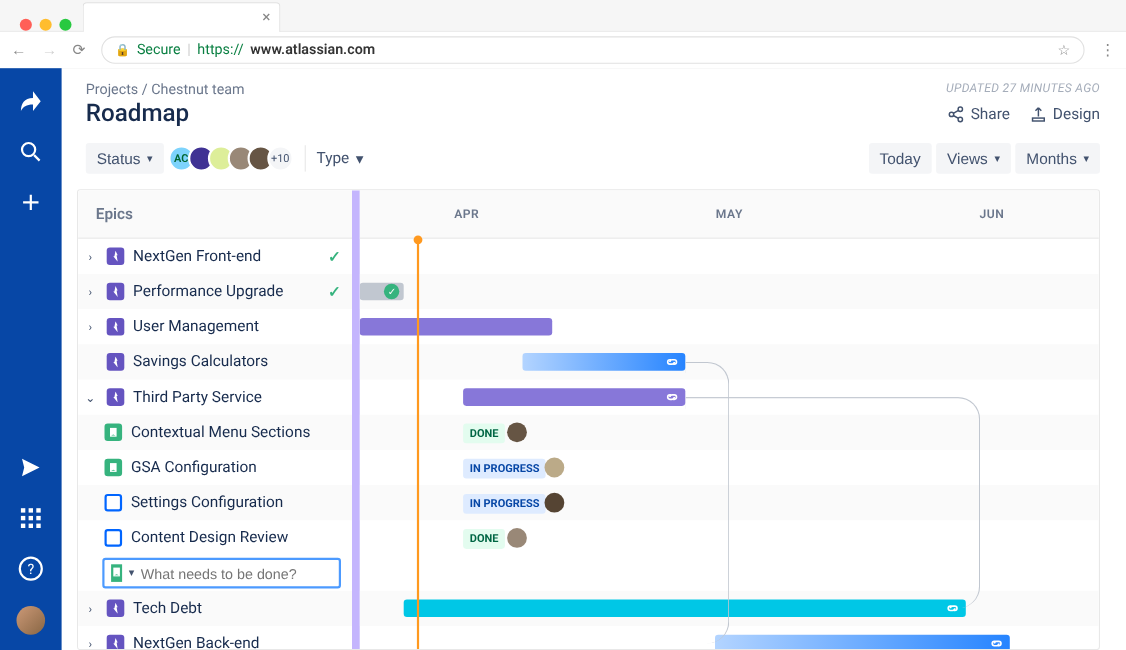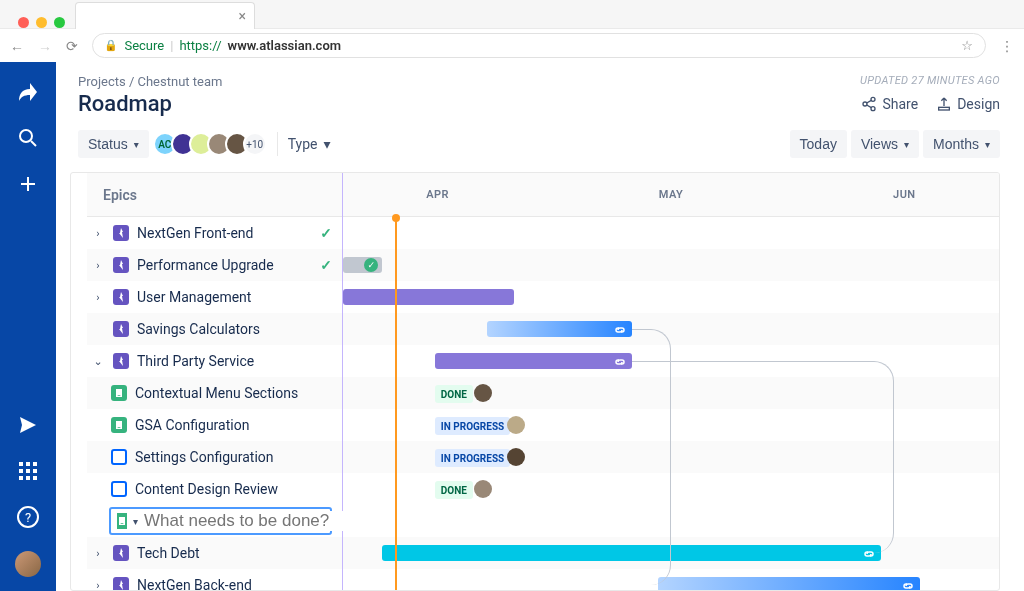--- a/index.html
+++ b/index.html
@@ -41,35 +41,35 @@
 .btn .chev { font-size: 10px; color:#42526e;}
 .avatars { display: flex; }
 .avatars .av { width: 24px; height: 24px; border-radius: 50%; border: 2px solid #fff; margin-left: -6px; background:#888;}
 .avatars .av:first-child { margin-left: 0; }
 .avatars .more { background: #f4f5f7; color:#42526e; font-size:10px; display:flex; align-items:center; justify-content:center;}
 .toolbar .sep { width:1px; height:24px; background:#e8e8e8; margin:0 6px;}
 .toolbar .plain { color:#42526e; display:inline-flex; align-items:center; gap:6px; cursor:pointer;}
 .toolbar-spacer { flex: 1; }
 
 .board { flex: 1; border: 1px solid #e8e8e8; border-radius:3px; margin: 0 24px 0 0; display: flex; overflow:hidden; position:relative;}
-.left-col { width: 256px; border-right: 1px solid #c4b5fd; flex-shrink:0; background:#fff;margin-left:16px; }
+.left-col { width: 256px; border-right: 7px solid #c4b5fd; flex-shrink:0; background:#fff; }
 .col-header { height: 44px; display: flex; align-items: center; padding: 0 16px; font-weight: 600; color:#6b778c; border-bottom: 1px solid #e8e8e8; background:#fafafa;}
 .epic-row { height: 32px; display: flex; align-items: center; gap: 8px; padding: 0 10px 0 4px; font-size: 14px; color:#172b4d; cursor:pointer;}
 .epic-row.alt { background:#fafafa;}
 .epic-row .expand { width: 14px; text-align:center; color:#42526e; font-size:11px;}
 .epic-row .epic-ic { width: 16px; height: 16px; border-radius: 3px; display:flex; align-items:center; justify-content:center; flex-shrink:0;}
 .epic-ic.purple { background: #6554c0; color:#fff;}
 .epic-ic.green { background: #36b37e; color:#fff;}
 .epic-ic.blue { background: #fff; border:2px solid #0065ff; color:#0065ff;}
 .epic-ic svg { width:10px; height:10px;}
 .epic-row .name { flex:1; white-space:nowrap; overflow:hidden; text-overflow:ellipsis;}
 .epic-row .check { color:#36b37e; font-weight:bold;}
 .epic-row.sub { padding-left: 24px; }
 .new-row { border: 2px solid #4c9aff; border-radius: 3px; margin: 2px 10px 2px 22px; height: 28px; display:flex; align-items:center; gap:6px; padding:0 6px;}
-.new-row input { border:none; outline:none; flex:1; font-size:17px; color:#6b778c;}
+.new-row input { border:none; outline:none; flex:1; font-size:13px; color:#6b778c;}
 
 .timeline { flex: 1; position: relative; overflow: hidden; }
 .tl-header { height: 44px; border-bottom: 1px solid #e8e8e8; display:flex; background:#fafafa;gap:44px;}
 .tl-month { flex:1; text-align:center; font-size:11px; color:#6b778c; font-weight:600; line-height:44px; letter-spacing:.5px;}
 .tl-body { position: relative; }
 .tl-row { height: 32px; position: relative; }
 .tl-row.alt { background:#fafafa;}
 .today-line { position: absolute; top:0; bottom:0; width:2px; background:#ff991f; left: 52px; z-index:2;}
 .today-line::before { content:''; position:absolute; top:-3px; left:-3px; width:8px; height:8px; border-radius:50%; background:#ff991f;}
 .bar { position: absolute; top: 8px; height: 16px; border-radius: 3px; }

